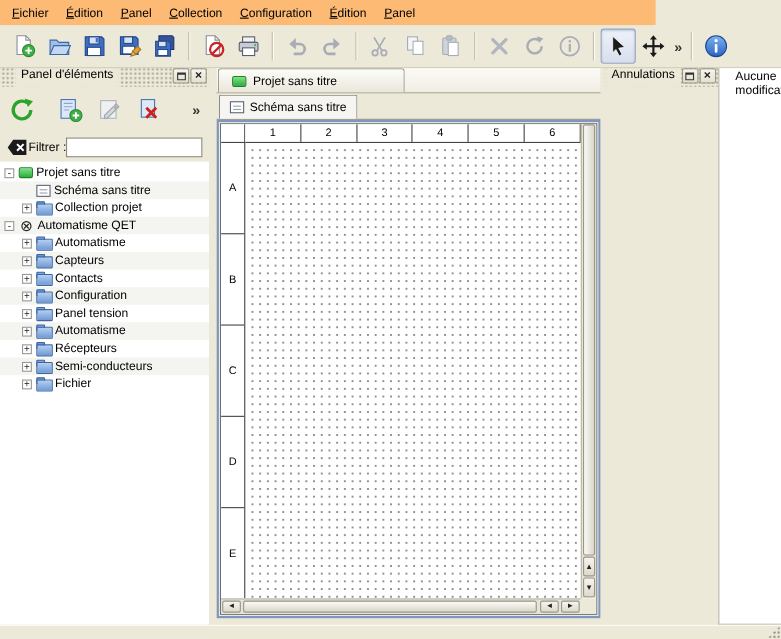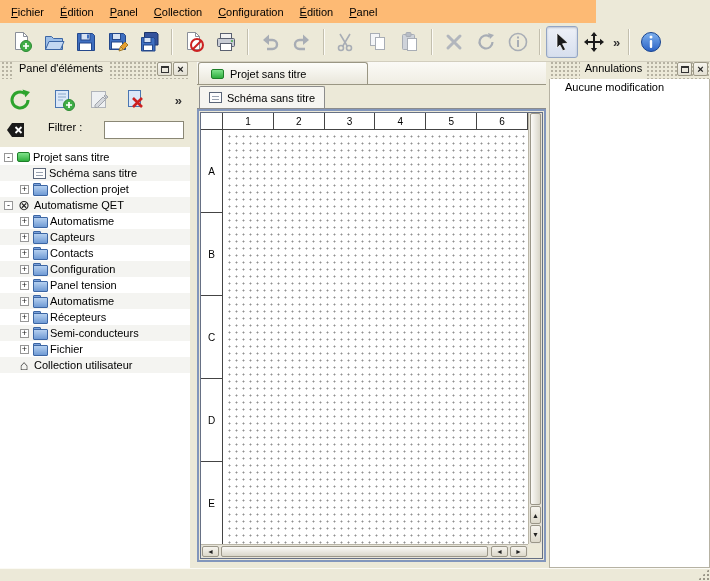--- a/index.html
+++ b/index.html
@@ -13,35 +13,35 @@
 
 
 .toolbar{position:absolute;left:0;top:23px;width:710px;height:39px;display:flex;align-items:center;padding:0 6px;background:#ece9d8;border-bottom:1px solid #d2cebe}
 .tbtn{width:32px;height:32px;display:flex;align-items:center;justify-content:center;border:1px solid transparent;border-radius:3px;flex:none}
 .tbtn.pressed{border:1px solid #93a5c4;background:linear-gradient(#eef1f8,#d7dfee);box-shadow:inset 0 1px 2px rgba(60,80,120,.3)}
 .tsep{width:2px;height:26px;margin:0 5px;border-left:1px solid #c3bfae;border-right:1px solid #fcfbf6;flex:none}
 .overflow{font-size:13px;font-weight:bold;color:#333;padding:0 3px;flex:none}
 
 
 .left-dock{position:absolute;left:0;top:62px;width:190px;height:506px;display:flex;flex-direction:column}
-.right-dock{position:absolute;left:549px;top:62px;width:161px;height:506px;display:flex;flex-direction:column}
+.right-dock{position:absolute;left:549px;top:62px;width:161px;height:506px;display:flex;flex-direction:row}
 .dock-title{height:17px;flex:none;display:flex;background-image:radial-gradient(#b6b2a2 1px,transparent 1.2px);background-size:4px 4px;background-position:1px 3px;padding:0 2px}
 .dtlabel{background:#ece9d8;padding:0 5px;white-space:nowrap}
 .dspacer{flex:1}
 .dspacer.small{flex:0 0 12px}
 .dock-btn{width:15px;height:14px;flex:none;margin-left:1px;border:1px solid #9c9886;background:linear-gradient(#f7f5ee,#e2dfd2);display:flex;align-items:center;justify-content:center;color:#222;border-radius:2px}
 .float-glyph{width:8px;height:7px;border:1px solid #333;border-top-width:2px}
 .close-glyph{font-size:11px;line-height:1;font-weight:bold}
 
 .ptoolbar{height:42px;flex:none;display:flex;align-items:center;gap:4px;padding:0 4px;position:relative}
 .pbtn{width:32px;height:32px;display:flex;align-items:center;justify-content:center;border:1px solid transparent;border-radius:3px;flex:none}
 .pbtn.first{margin-right:8px}
 .ptoolbar .overflow{position:absolute;right:5px;top:50%;transform:translateY(-50%)}
 
-.filter-row{height:26px;flex:none;display:flex;gap:22px;padding:0 6px}
+.filter-row{height:26px;flex:none;display:flex;align-items:center;gap:0;padding:0 6px}
 .filter-clear{width:20px;height:18px;display:flex;align-items:center;justify-content:center;flex:none}
 .filter-label{white-space:nowrap}
 .filter-input{flex:1;height:18px;border:1px solid #8a8775;background:#fff;font:inherit;padding:0 3px;min-width:0}
 
 
 .tree{flex:1;background:#fff;overflow:hidden;padding-top:2px}
 .tree-row{height:16px;display:flex;align-items:center}
 .tree-row.alt{background:#f4f4f1}
 .expander{width:9px;height:9px;flex:none;border:1px solid #979797;background:#fff;font-size:9px;line-height:7px;text-align:center;color:#222;margin-right:4px}
 .expander.none{visibility:hidden}
@@ -363,25 +363,20 @@
       </div>
       <div class="tree-row alt" style="padding-left: 20px;">
         <span class="expander">+</span>
         <span class="ticon ticon-folder"></span>
         <span class="tlabel">Semi-conducteurs</span>
       </div>
       <div class="tree-row" style="padding-left: 20px;">
         <span class="expander">+</span>
         <span class="ticon ticon-folder"></span>
         <span class="tlabel">Fichier</span>
-      </div>
-      <div class="tree-row alt" style="padding-left: 4px;">
-        <span class="expander none"></span>
-        <span class="ticon ticon-home"></span>
-        <span class="tlabel">Collection utilisateur</span>
       </div>
     </div>
 </div>
 
 <div class="splitter-v" style="left:190px;width:7px"></div>
 
 <div class="mdi">
   <div class="project-tabbar">
     <div class="project-tab">
       <span class="ticon ticon-project"></span>

